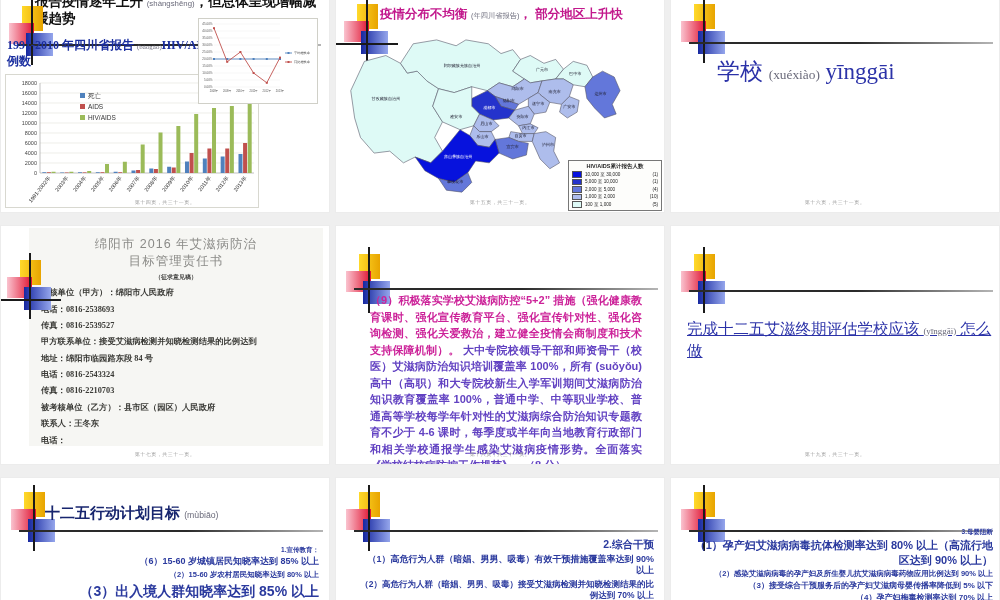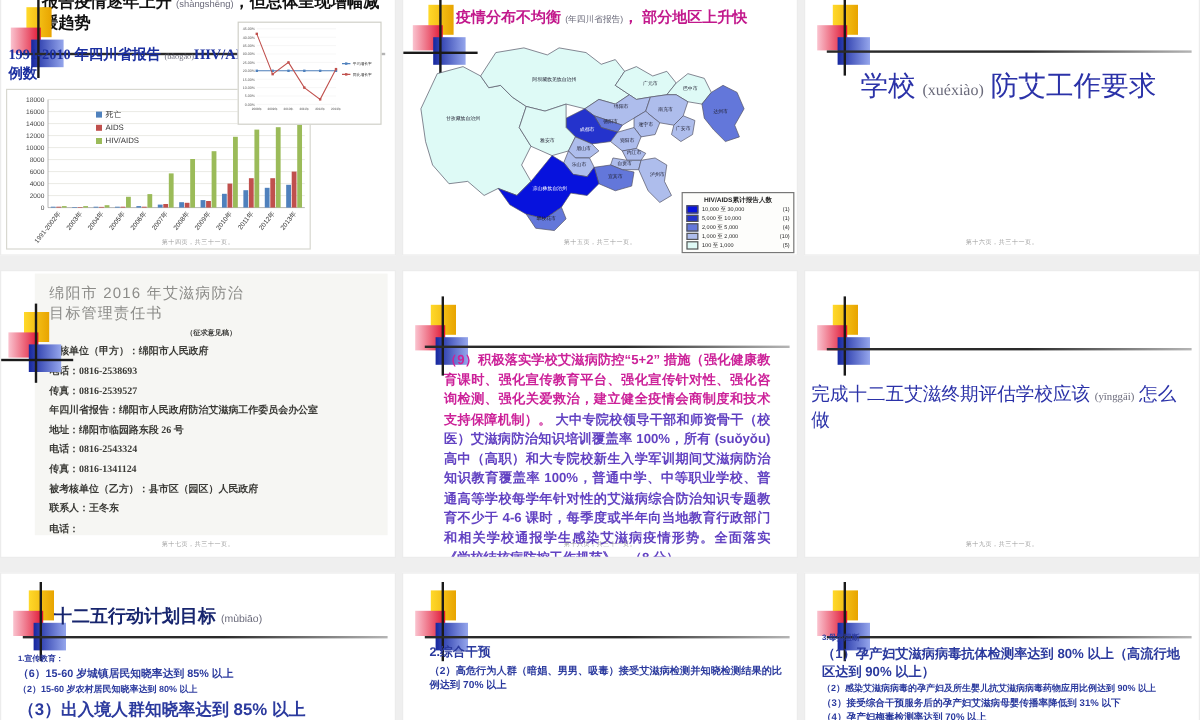--- a/index.html
+++ b/index.html
@@ -53,43 +53,43 @@
     background:#fdfdfb;border:1px solid #777;padding:2px 3px;box-sizing:border-box;}
   .s2-legend .lg-title{font-size:5.5px;font-weight:bold;color:#222;text-align:center;margin-bottom:1px;}
   .lg-row{display:flex;align-items:center;font-size:4.6px;color:#222;margin-top:1px;}
   .lg-row .sw{width:8px;height:4.5px;border:.5px solid #555;margin-right:3px;flex:none;}
   .lg-row .rng{flex:1;}
   .lg-row .cnt{margin-left:3px;}
 
   
   .s3-title{position:absolute;left:46px;top:82px;width:268px;
     font-size:23px;color:#2b32a8;line-height:1.35;}
-  .s6-title{position:absolute;left:5px;top:92px;width:306px;
-    font-size:15.5px;color:#2b32a8;line-height:1.4;}
+  .s6-title{position:absolute;left:16px;top:92px;width:306px;
+    font-size:15.5px;color:#2b32a8;line-height:1.4;text-decoration:underline;}
 
   
   .doc{position:absolute;left:28px;top:2px;width:294px;height:218px;
     background:#f6f6f3;padding:8px 12px;box-sizing:border-box;}
-  .doc-title{font-size:12.5px;color:#8b8b88;text-align:left;line-height:1.35;letter-spacing:1px;}
+  .doc-title{font-size:12.5px;color:#8b8b88;text-align:center;line-height:1.35;letter-spacing:1px;}
   .doc-sub{font-size:6px;font-weight:bold;color:#3c3c3a;text-align:center;margin-top:3px;}
   .doc-lines{margin-top:4px;}
   .doc-lines div{font-size:8.3px;font-weight:bold;color:#3a3a36;margin-top:5.4px;
     font-family:"Liberation Serif", serif;}
 
   
   .s5-text{position:absolute;left:34px;top:66px;width:272px;
     font-size:11px;font-weight:bold;line-height:1.5;text-align:justify;}
   .s5-a{color:#cc2299;}
   .s5-b{color:#6242c2;}
 
   
   .s7-title{position:absolute;left:44px;top:26px;width:280px;
     font-size:15px;font-weight:bold;color:#17256e;}
   .lines{position:absolute;color:#2b3a9e;font-weight:bold;}
-  .lines div{line-height:1.3;margin-top:2px;}
+  .lines div{line-height:1.3;margin-top:2px;text-align:right;}
 </style>
 </head>
 <body>
 
 <div class="grid">
 
   <div class="slide">
     <div class="s1-title"><span>报告疫情逐年上升 </span><span class="py">(shàngshēng)</span><span>，但总体呈现增幅减缓趋势</span></div>
     <div class="logo" style="left:8px;top:32px;">
       <div class="sq-y"></div>
@@ -312,39 +312,39 @@
   </div>
 
   <div class="slide">
     <div class="logo" style="left:10px;top:30px;">
       <div class="sq-y"></div>
       <div class="sq-r"></div>
       <div class="sq-b"></div>
       <div class="vline"></div>
     </div>
     <div class="rule" style="left:18px;right:6px;top:68px;"></div>
-    <div class="s3-title serif"><span>学校 </span><span class="py">(xuéxiào)</span><span> 防艾工作要求</span></div>
+    <div class="s3-title serif"><span>学校 </span><span class="py">(xuéxiào)</span><span> yīnggāi</span></div>
     <div class="footer">第十六页，共三十一页。</div>
   </div>
 
   <div class="slide">
     <div class="doc">
       <div class="doc-title">
         <div>绵阳市 2016 年艾滋病防治</div>
         <div>目标管理责任书</div>
       </div>
       <div class="doc-sub">（征求意见稿）</div>
       <div class="doc-lines">
           <div>考核单位（甲方）：绵阳市人民政府</div>
           <div>电话：0816-2538693</div>
           <div>传真：0816-2539527</div>
-          <div>年四川省报告：绵阳市人民政府防治艾滋病工作委员会办公室</div>
-          <div>地址：绵阳市临园路东段 26 号</div>
+          <div>甲方联系单位：接受艾滋病检测并知晓检测结果的比例达到</div>
+          <div>地址：绵阳市临园路东段 84 号</div>
           <div>电话：0816-2543324</div>
-          <div>传真：0816-1341124</div>
+          <div>传真：0816-2210703</div>
           <div>被考核单位（乙方）：县市区（园区）人民政府</div>
           <div>联系人：王冬东</div>
           <div>电话：</div>
         </div>
     </div>
     <div class="logo" style="left:6px;top:34px;">
       <div class="sq-y"></div>
       <div class="sq-r"></div>
       <div class="sq-b"></div>
       <div class="vline"></div>
@@ -401,34 +401,35 @@
   <div class="slide">
     <div class="logo" style="left:10px;top:14px;">
       <div class="sq-y"></div>
       <div class="sq-r"></div>
       <div class="sq-b"></div>
       <div class="vline"></div>
     </div>
     <div class="rule" style="left:18px;right:6px;top:52px;"></div>
     <div class="lines" style="left:22px;top:58px;width:296px;">
         <div style="font-size: 10.5px;">2.综合干预</div>
+        <div style="font-size: 9px;">（1）高危行为人群（暗娼、男男、吸毒）有效干预措施覆盖率达到 90% 以上</div>
         <div style="font-size: 8.5px;">（2）高危行为人群（暗娼、男男、吸毒）接受艾滋病检测并知晓检测结果的比例达到 70% 以上</div>
       </div>
   </div>
 
   <div class="slide">
     <div class="logo" style="left:10px;top:14px;">
       <div class="sq-y"></div>
       <div class="sq-r"></div>
       <div class="sq-b"></div>
       <div class="vline"></div>
     </div>
     <div class="rule" style="left:18px;right:6px;top:52px;"></div>
     <div class="lines" style="left:14px;top:48px;width:308px;">
         <div style="font-size: 6.5px;">3.母婴阻断</div>
         <div style="font-size: 11px;">（1）孕产妇艾滋病病毒抗体检测率达到 80% 以上（高流行地区达到 90% 以上）</div>
         <div style="font-size: 7.5px;">（2）感染艾滋病病毒的孕产妇及所生婴儿抗艾滋病病毒药物应用比例达到 90% 以上</div>
-        <div style="font-size: 8px;">（3）接受综合干预服务后的孕产妇艾滋病母婴传播率降低到 31% 以下</div>
+        <div style="font-size: 8px;">（3）接受综合干预服务后的孕产妇艾滋病母婴传播率降低到 5% 以下</div>
         <div style="font-size: 8px;">（4）孕产妇梅毒检测率达到 70% 以上</div>
       </div>
   </div>
 
 </div>
 
 </body></html>

